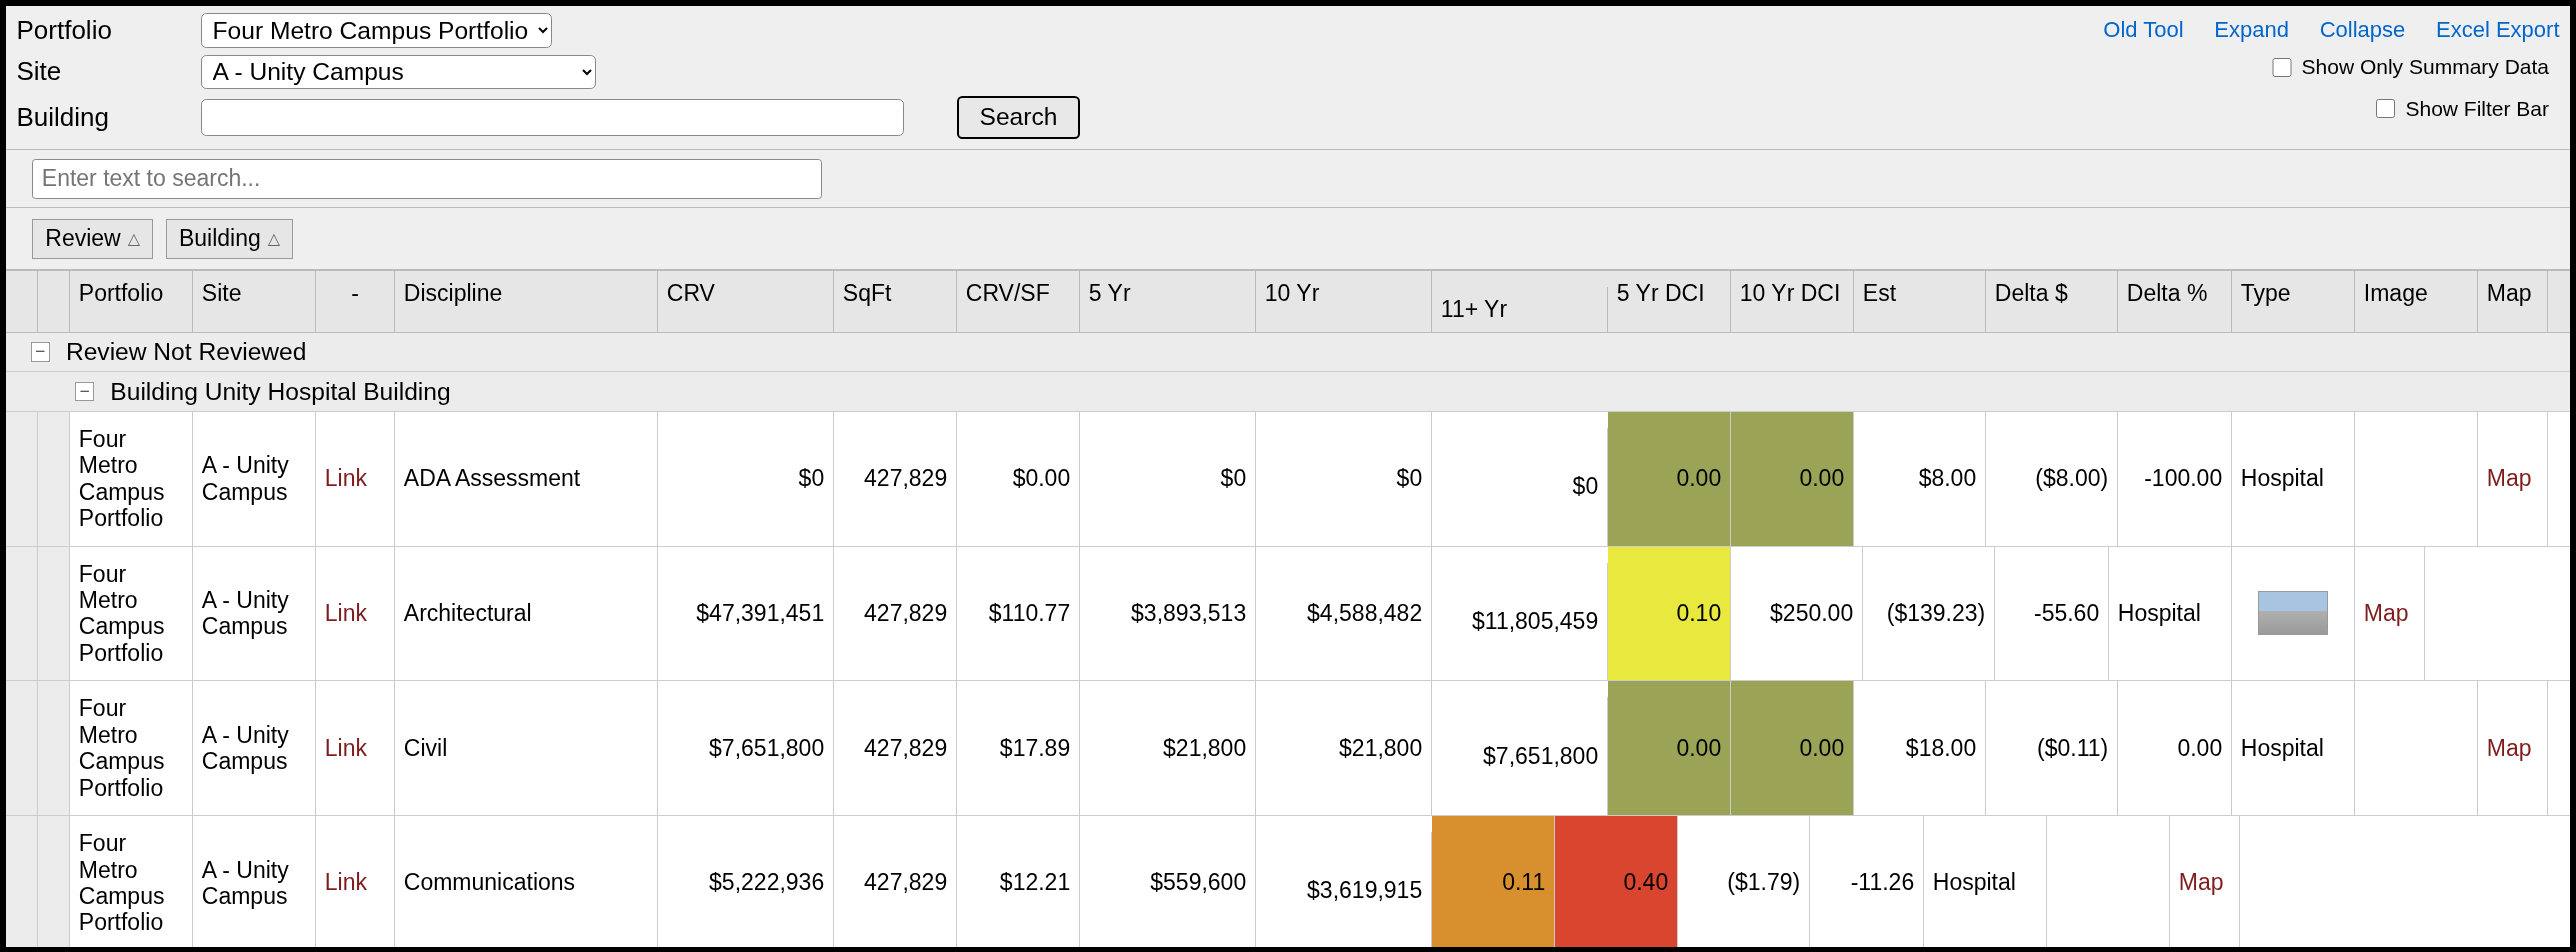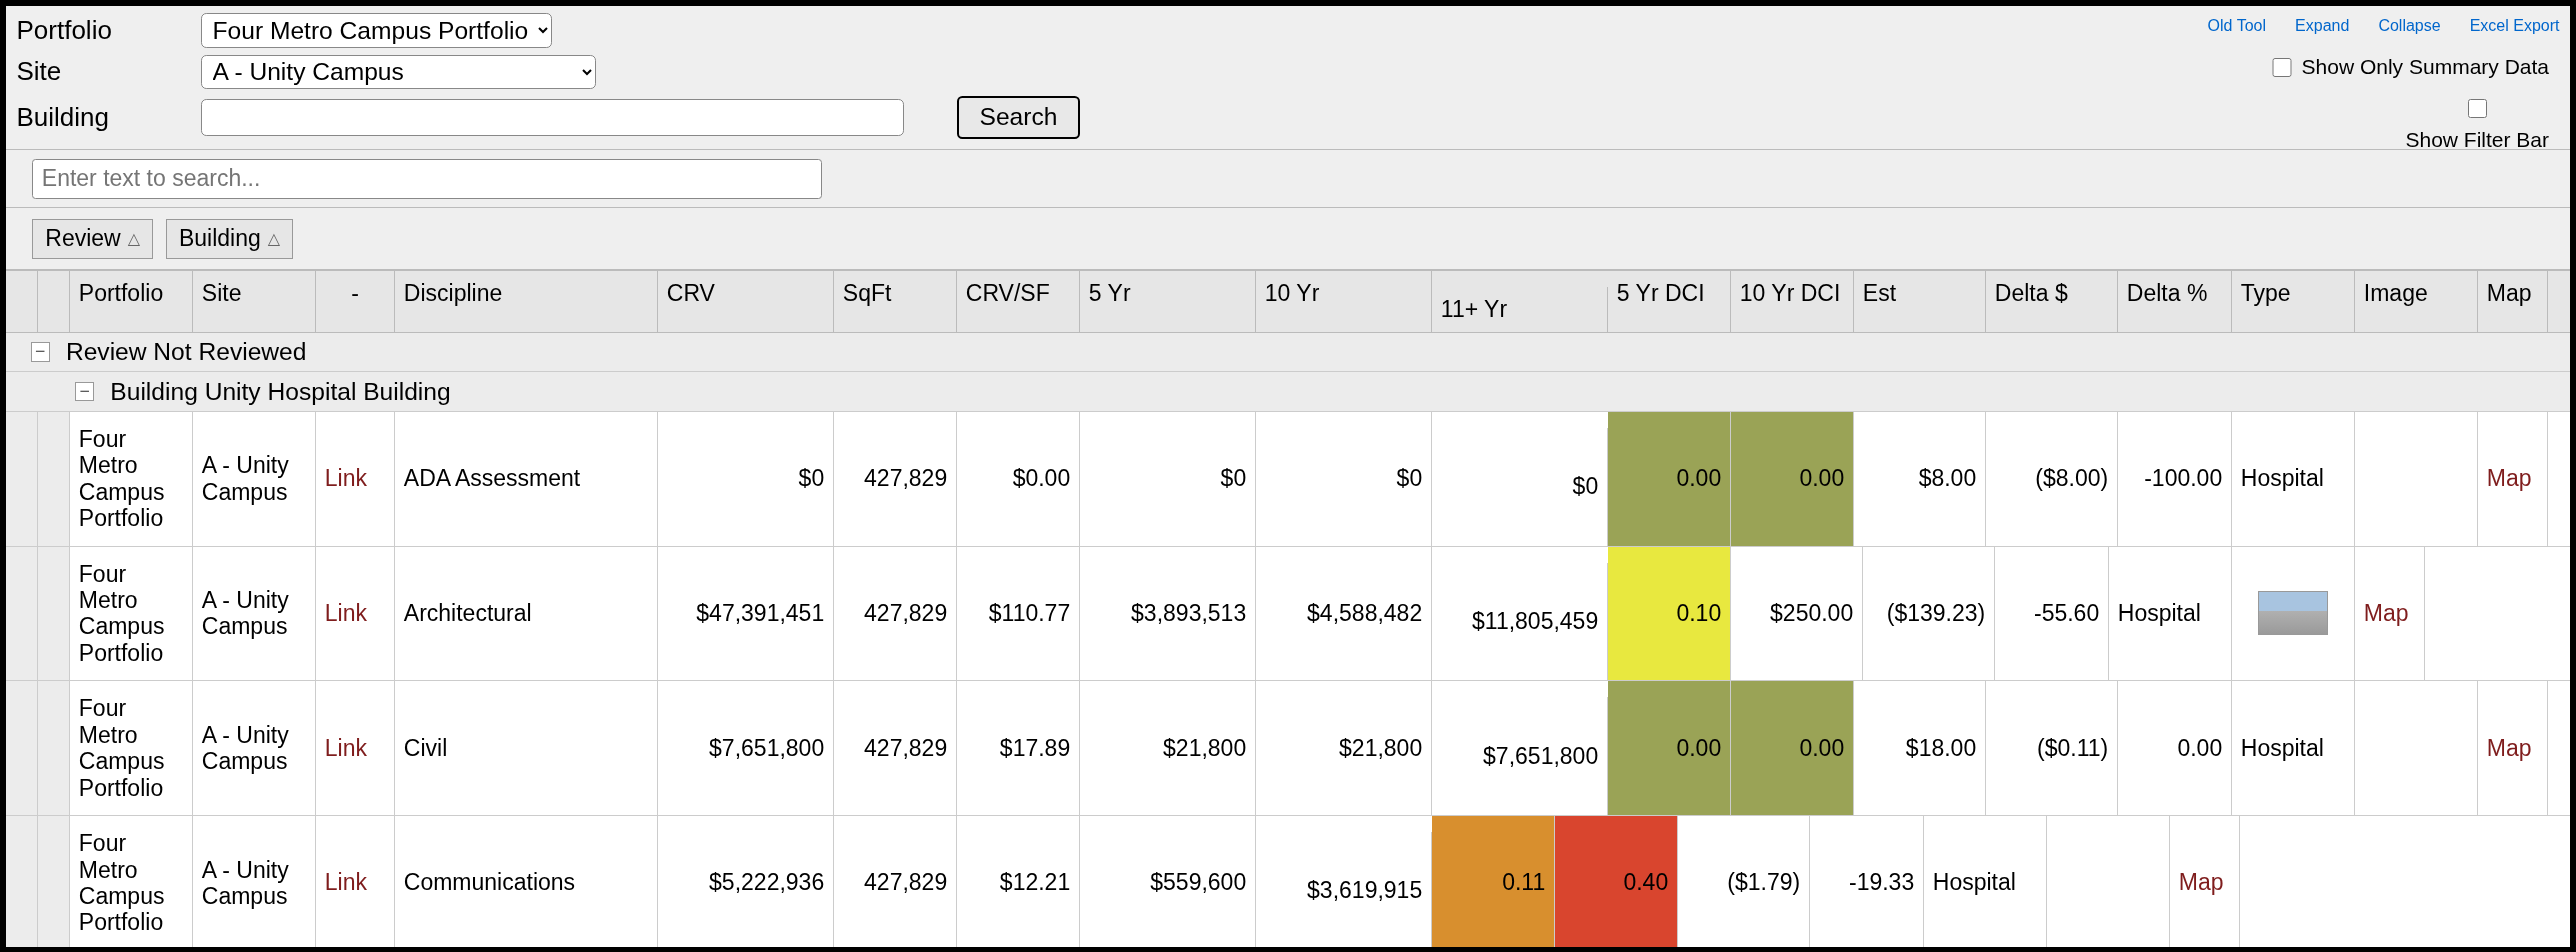--- a/index.html
+++ b/index.html
@@ -51,21 +51,21 @@
     padding: 5.3px 21px;
     border: 2.6px solid #000;
     border-radius: 5.3px;
     background: #e8e8e8;
     cursor: pointer;
   }
   .top-links {
     position: absolute;
     top: 10.5px;
     right: 10.5px;
-    font-size: 16px;
+    font-size: 22px;
   }
   .top-links a {
     color: #0066cc;
     text-decoration: none;
     margin-left: 24.6px;
     cursor: pointer;
   }
   .check-row {
     position: absolute;
     right: 10.5px;
@@ -225,21 +225,21 @@
     <div class="check-row" style="top:0;">
       <input type="checkbox" style="">
       <span>Show Only Summary Data</span>
     </div>
   </div>
 
   <div class="filter-row">
     <div class="filter-label">Building</div>
     <input id="building-input" type="text" value="" style="">
     <button class="search-btn">Search</button>
-    <div class="check-row" style="top:0;flex-direction:column;">
+    <div class="check-row" style="top:0;">
       <input type="checkbox" style="">
       <span>Show Filter Bar</span>
     </div>
   </div>
 </div>
 
 <div class="search-bar-region">
   <input id="grid-search" type="text" placeholder="Enter text to search..." style="">
 </div>
 
@@ -377,21 +377,21 @@
       </div>
       <div class="dcell w-disc">Communications</div>
       <div class="dcell w-crv num">$5,222,936</div>
       <div class="dcell w-sqft num">427,829</div>
       <div class="dcell w-crvsf num">$12.21</div>
       <div class="dcell w-5yr num">$559,600</div>
       <div class="dcell w-11yr num">$3,619,915</div>
       <div class="dcell w-5dci num dci-orange">0.11</div>
       <div class="dcell w-10dci num dci-red">0.40</div>
       <div class="dcell w-delta num">($1.79)</div>
-      <div class="dcell w-deltapct num">-19.33</div>
+      <div class="dcell w-deltapct num">-11.26</div>
       <div class="dcell w-type">Hospital</div>
       <div class="dcell w-img" style="justify-content: center;"></div>
       <div class="dcell w-map">
         <span class="link">Map</span>
       </div>
     </div>
   </div>
 
 
 </body></html>

